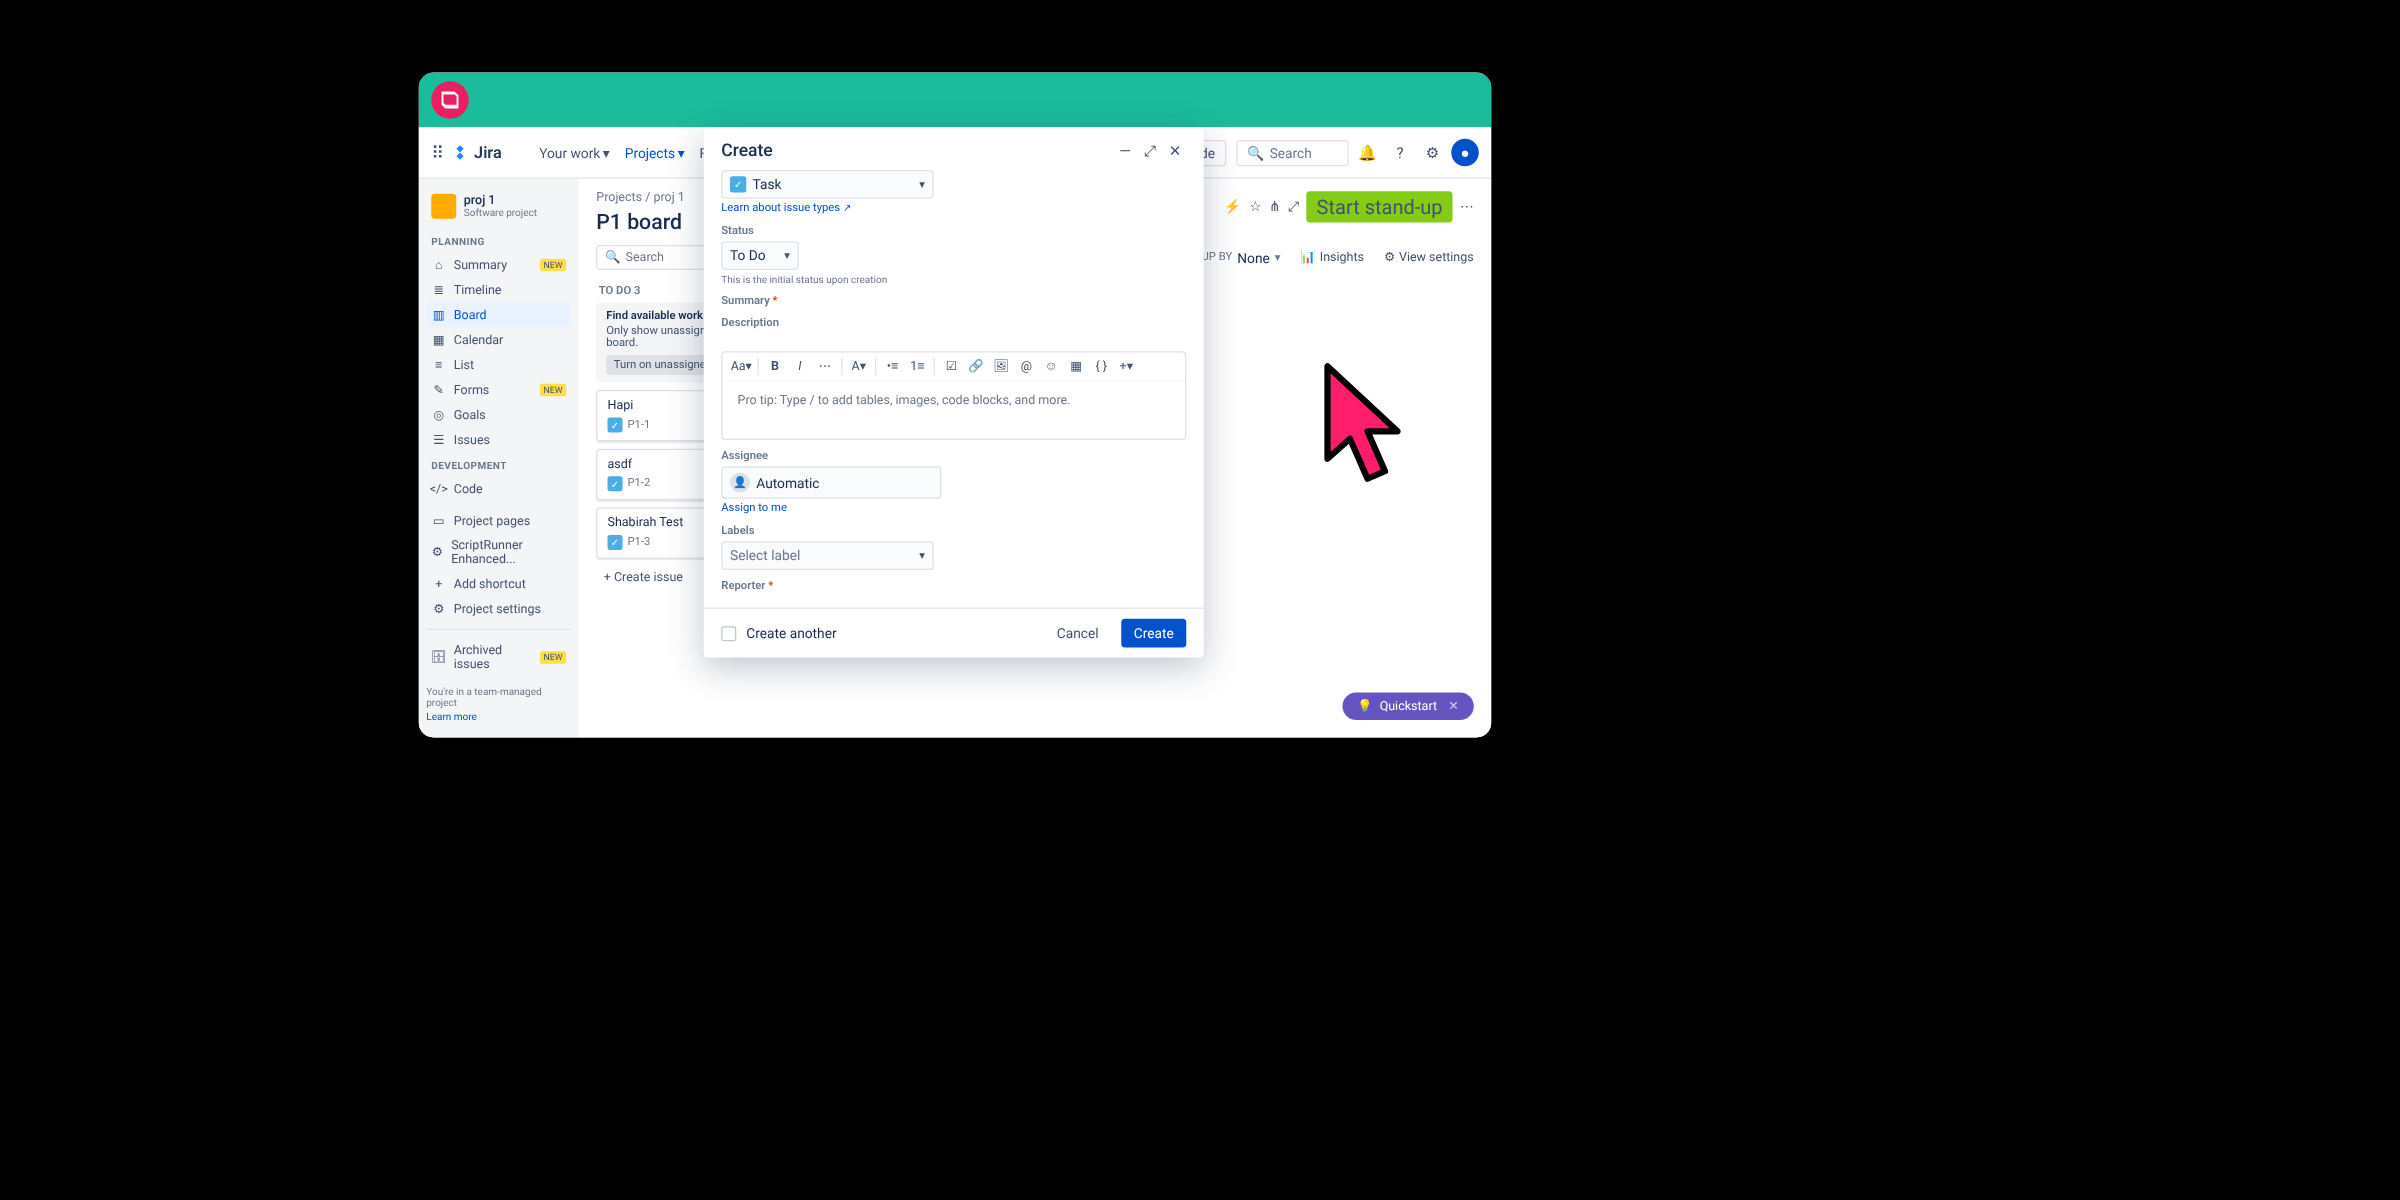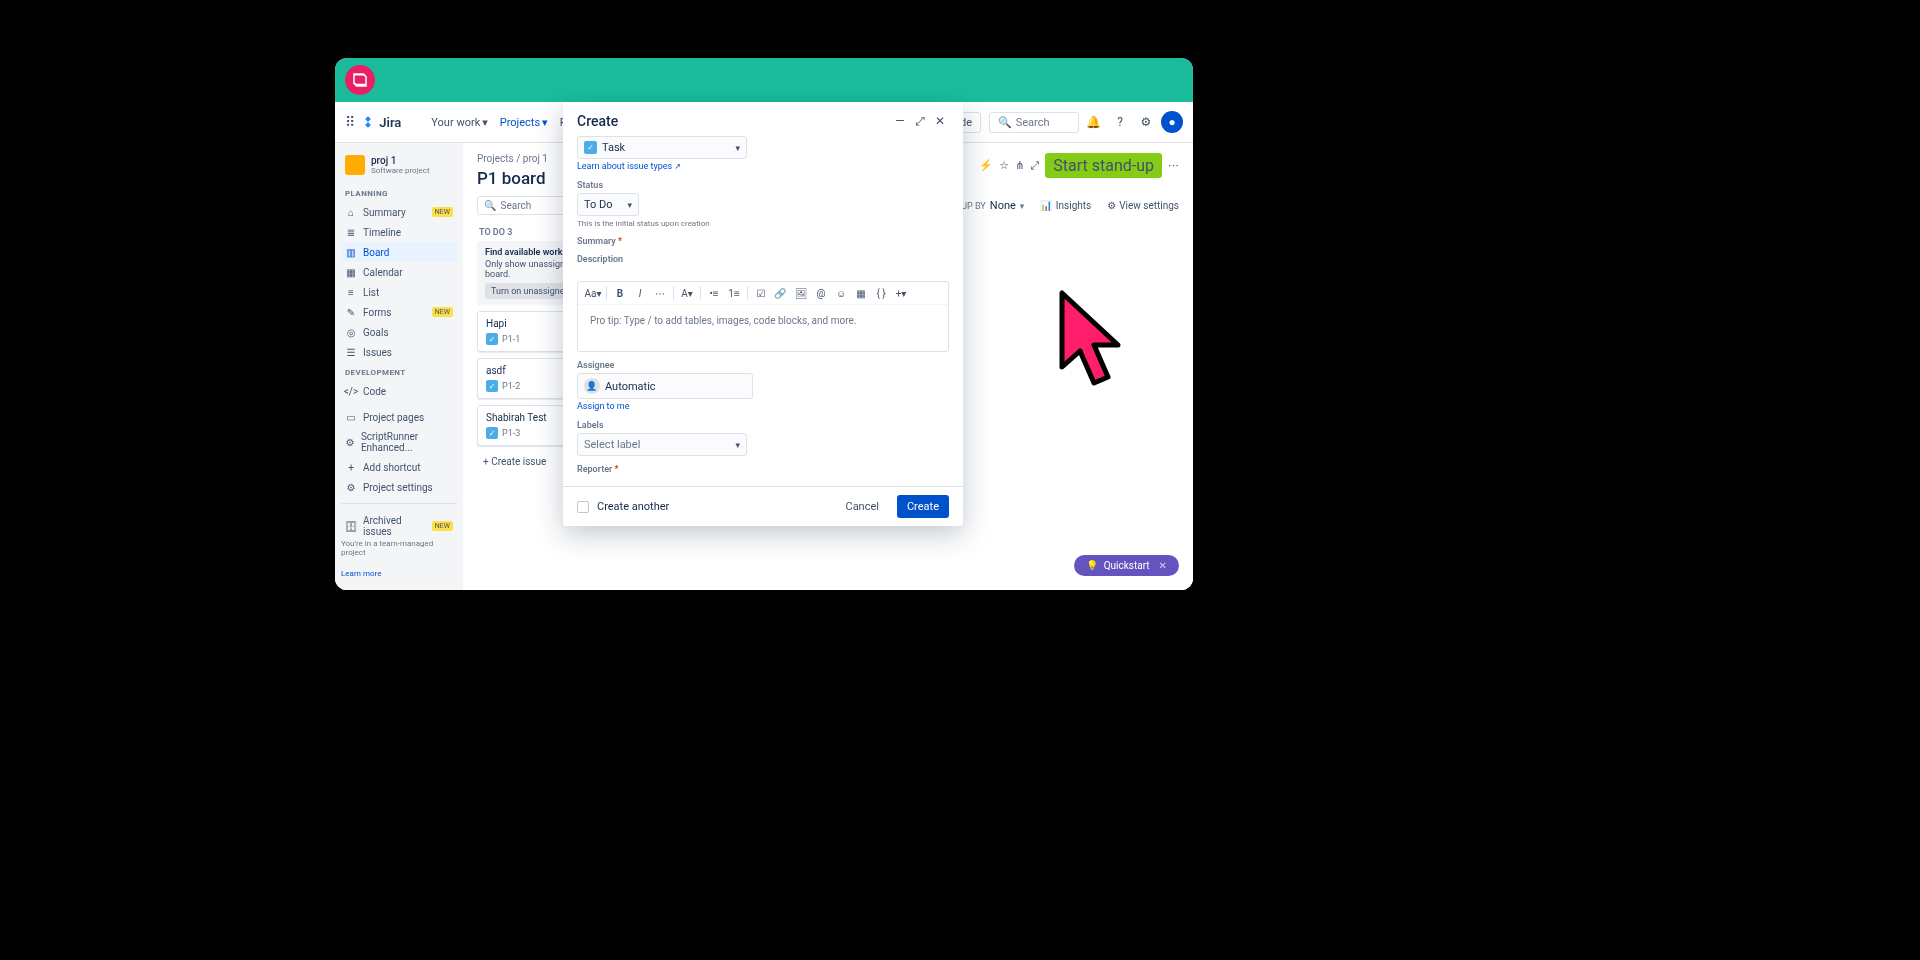--- a/index.html
+++ b/index.html
@@ -24,21 +24,21 @@
 .proj { display:flex; align-items:center; gap:6px; padding:4px 4px 8px 4px; }
 .proj .picon { width:20px; height:20px; background:#ffab00; border-radius:3px; }
 .proj .ptxt .pname { font-size:10px; color:#172b4d; font-weight:500; }
 .proj .ptxt .ptype { font-size:8px; color:#6b778c; }
 .sechdr { font-size:8px; font-weight:700; color:#6b778c; letter-spacing:.4px; padding:6px 4px 4px; }
 .sitem { display:flex; align-items:center; gap:6px; padding:4px 4px; border-radius:3px; cursor:pointer; color:#42526e; }
 .sitem.active { background:#e9f2ff; color:#0052cc; }
 .sitem .sico { width:12px; height:12px; display:flex; align-items:center; justify-content:center; font-size:10px; }
 .sitem .badge { background:#fde047; color:#42526e; font-size:7px; padding:1px 3px; border-radius:2px; margin-left:auto; }
 .sfoot { position:absolute; bottom:12px; left:6px; width:116px; font-size:8px; color:#6b778c; text-align:left; }
-.sfoot a { color:#0052cc; display:block; margin-top:12px; }
+.sfoot a { color:#0052cc; display:block; margin-top:2px; }
 .main { flex:1; background:#fff; padding:10px 14px; position:relative; }
 .crumb { font-size:10px; color:#6b778c; }
 .crumb span { color:#6b778c; }
 .btitle { font-size:17px; font-weight:500; color:#172b4d; margin:4px 0 8px; }
 .toolbar { display:flex; align-items:center; gap:8px; margin-bottom:8px; }
 .toolbar .searchbox { border:1px solid #dfe1e6; border-radius:3px; padding:3px 6px; font-size:10px; color:#6b778c; width:120px; display:flex; align-items:center; gap:4px; }
 .toolbar .spacer { flex:1; }
 .toolbar .grp { font-size:9px; color:#6b778c; display:flex; align-items:center; gap:4px; }
 .toolbar .grp .sel { color:#172b4d; }
 .toolbar .tbtn { font-size:10px; color:#42526e; display:flex; align-items:center; gap:3px; margin-left:8px; }

